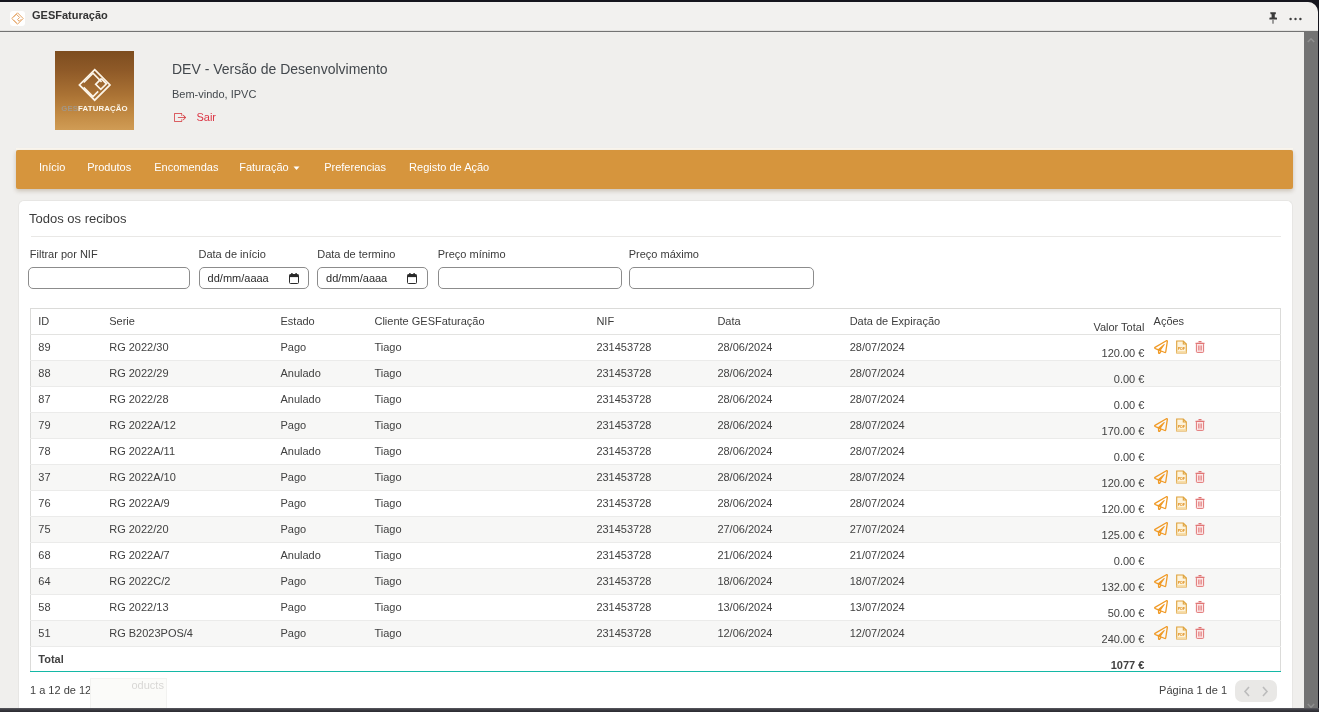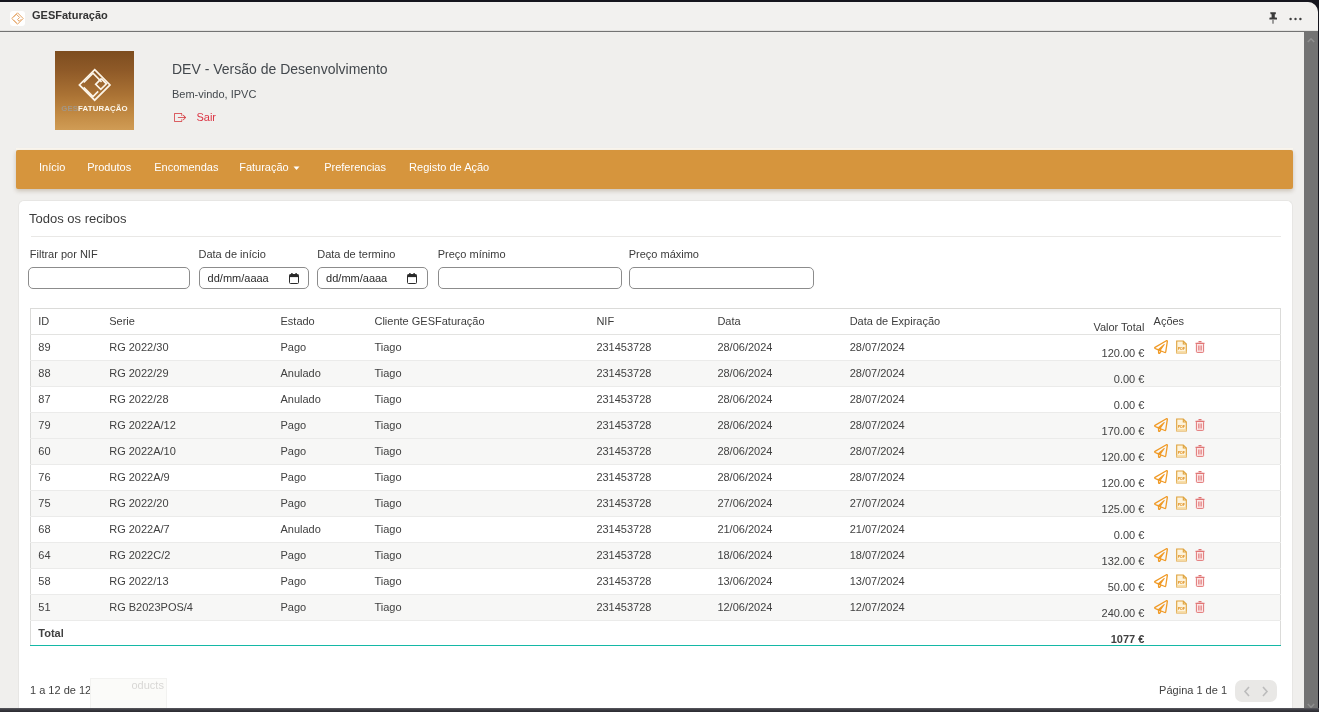--- a/index.html
+++ b/index.html
@@ -233,22 +233,33 @@
                     <path d="M1.7 1 h6.6 l3 3 v9 h-9.6 z" fill="#fdf3dc" stroke="#dfa23b" stroke-width="1.1"></path>
                     <path d="M8.3 1 v3 h3" fill="none" stroke="#dfa23b" stroke-width="1.1"></path>
                     <text x="6.4" y="9.6" font-size="3.6" font-weight="bold" fill="#e08e1b" text-anchor="middle" font-family="Liberation Sans">PDF</text>
                     <rect x="1.7" y="11.2" width="9.6" height="1.8" fill="#f6d9a0"></rect>
                   </svg><svg width="10" height="12" viewBox="0 0 10 12">
                     <rect x="1.4" y="2.4" width="7.2" height="9" rx="0.8" fill="#fce8e8" stroke="#e17575" stroke-width="1"></rect>
                     <path d="M0.5 2.4 h9 M3.5 0.7 h3" stroke="#e17575" stroke-width="1.2" fill="none"></path>
                     <path d="M3.6 4.5 v5 M5 4.5 v5 M6.4 4.5 v5" stroke="#e17575" stroke-width="0.8"></path>
                   </svg></span></td>
             </tr>
-        <tr class="alt">
-              <td>60</td>
+        <tr>
+              <td>78</td>
+              <td>RG 2022A/11</td>
+              <td>Anulado</td>
+              <td>Tiago</td>
+              <td>231453728</td>
+              <td>28/06/2024</td>
+              <td>28/07/2024</td>
+              <td class="num">0.00 €</td>
+              <td class="act"></td>
+            </tr>
+        <tr class="alt">
+              <td>37</td>
               <td>RG 2022A/10</td>
               <td>Pago</td>
               <td>Tiago</td>
               <td>231453728</td>
               <td>28/06/2024</td>
               <td>28/07/2024</td>
               <td class="num">120.00 €</td>
               <td class="act"><span class="icons"><svg width="14" height="14" viewBox="0 0 512 512">
                     <path fill="#f09a26" d="M440 6.5L24 246.4c-34.4 19.9-31.1 70.8 5.7 85.9L144 379.6V464c0 46.4 59.2 65.5 86.6 28.6l43.8-59.1 111.9 46.2c5.9 2.4 12.1 3.6 18.3 3.6 8.2 0 16.3-2.1 23.6-6.2 12.8-7.2 21.6-20 23.9-34.5l59.4-387.2c6.1-40.1-36.9-68.8-71.5-48.9zM192 464v-64.6l36.6 15.1L192 464zm212.6-28.7l-153.8-63.5L391 169.5c10.7-15.5-9.5-33.5-23.7-21.2L155.8 332.6 48 288 464 48l-59.4 387.3z"></path>
                   </svg><svg width="13" height="14" viewBox="0 0 13 14">

